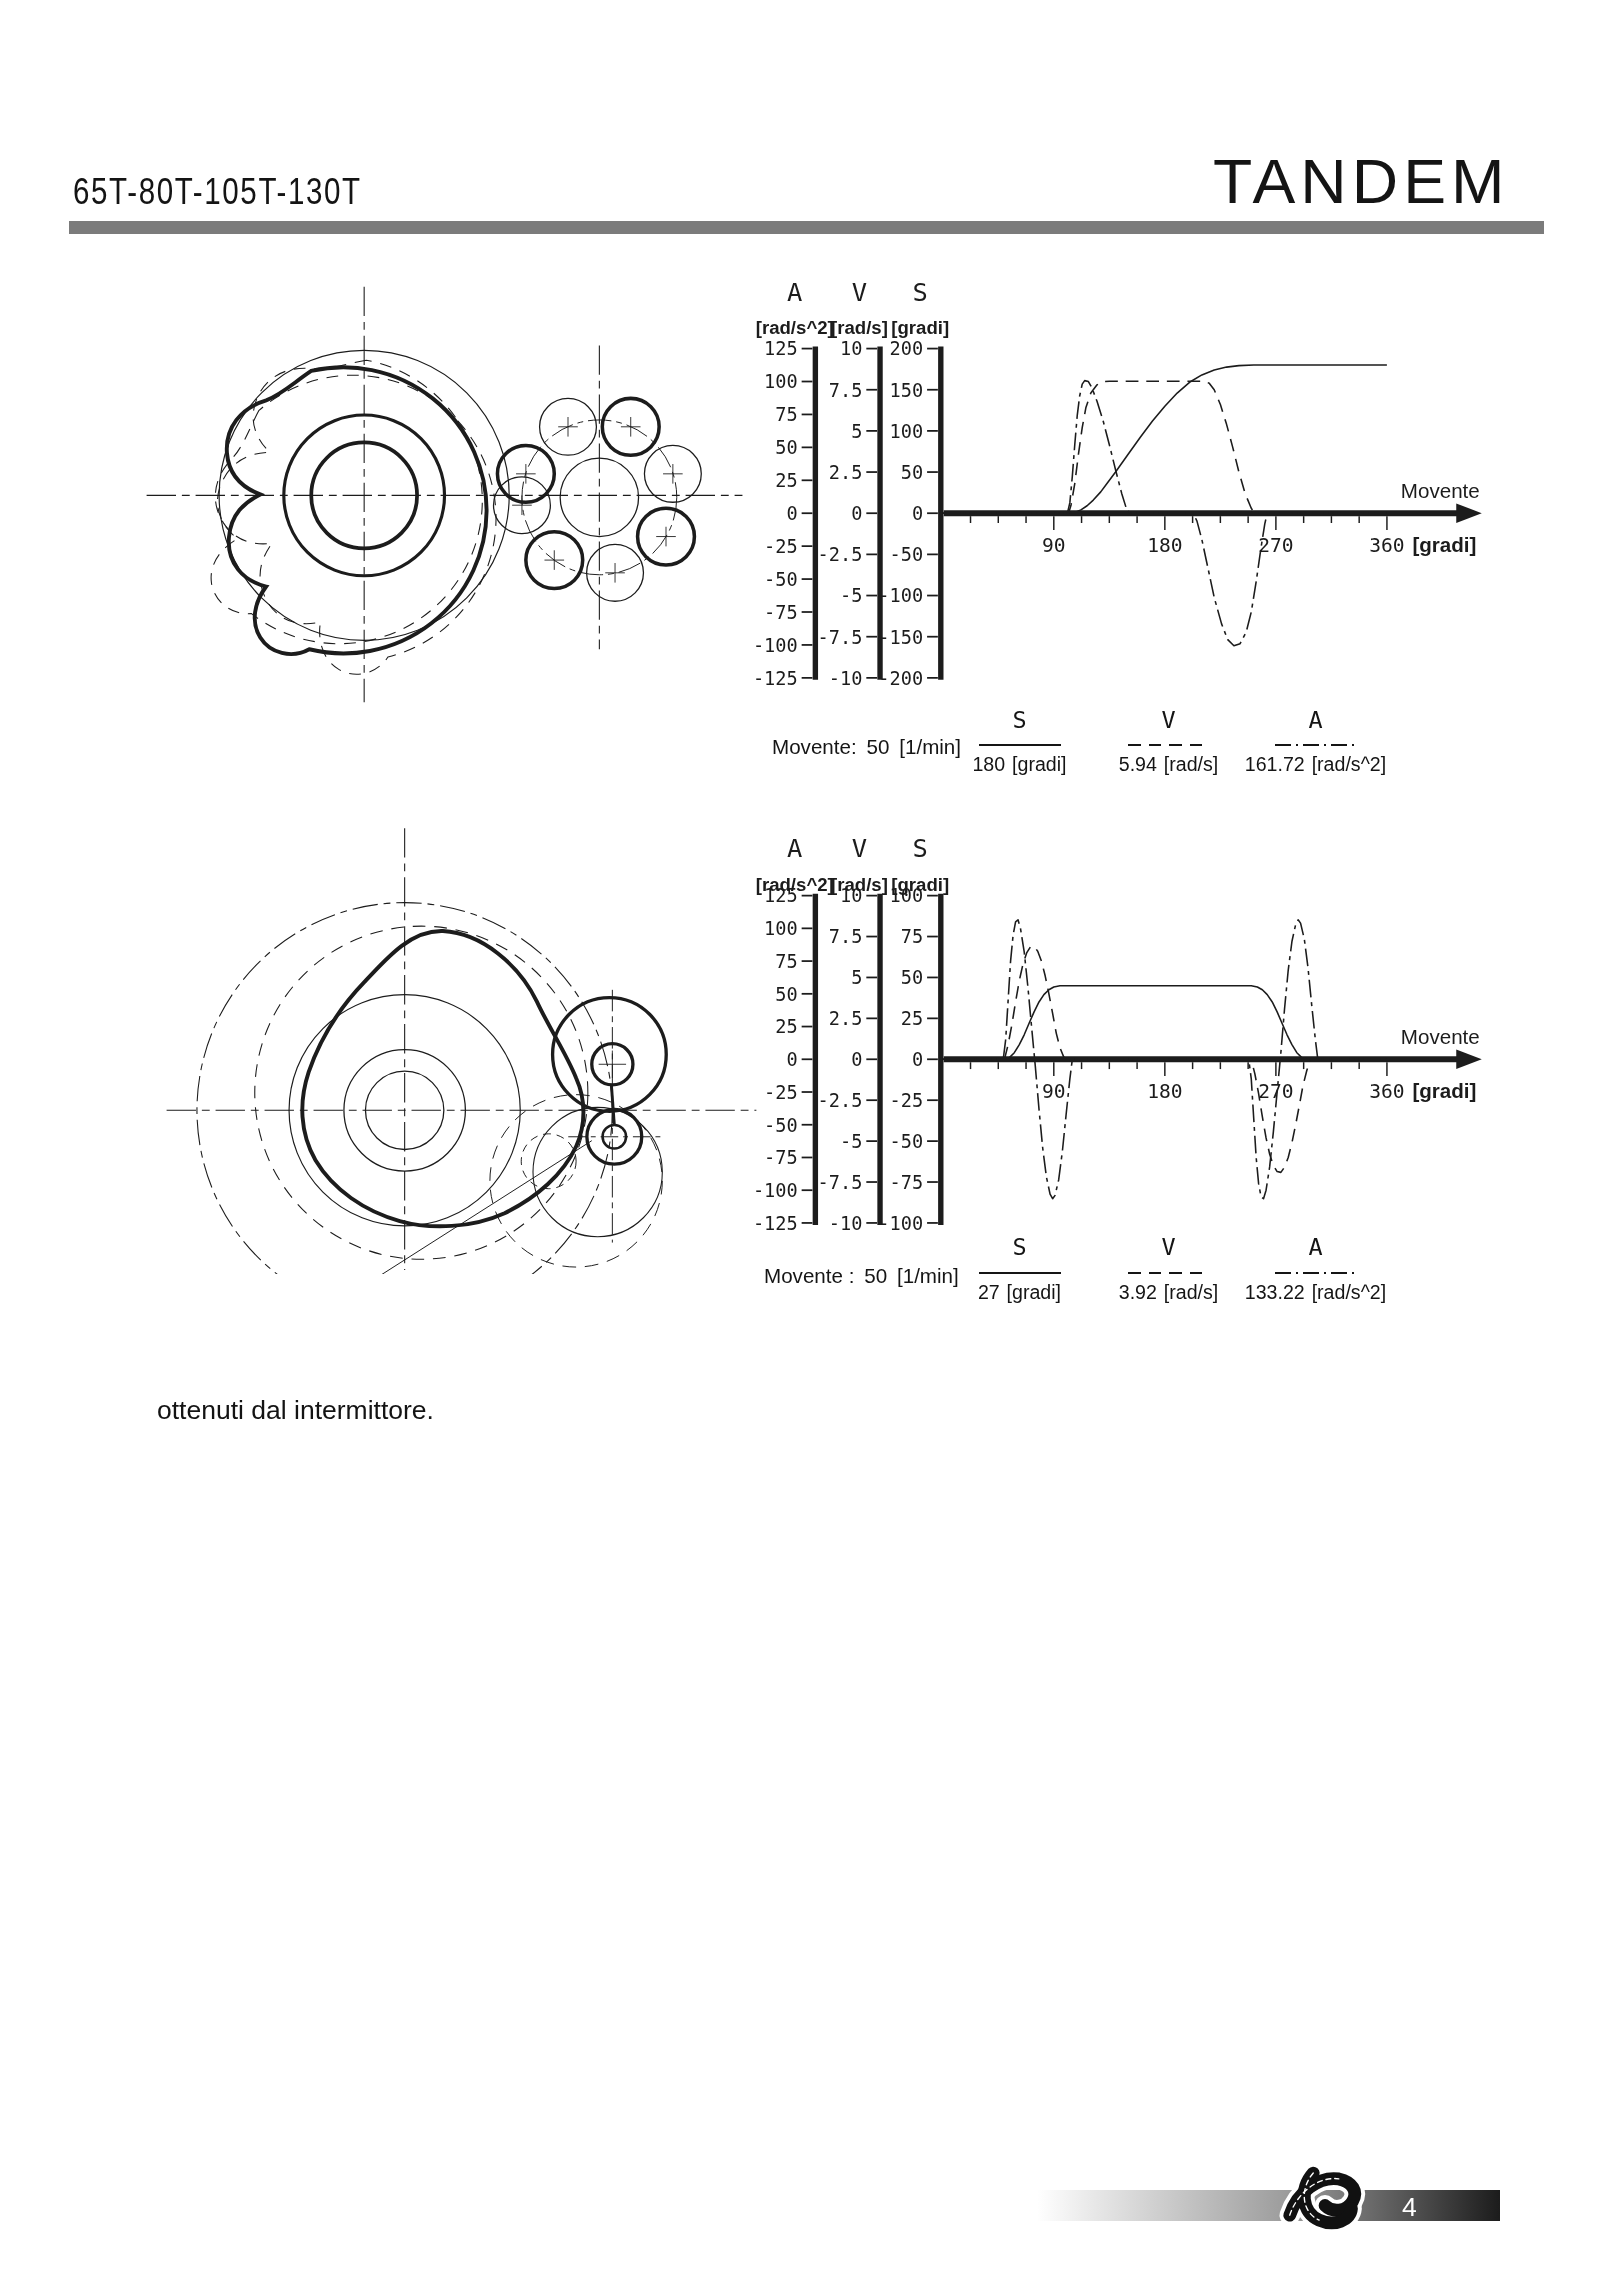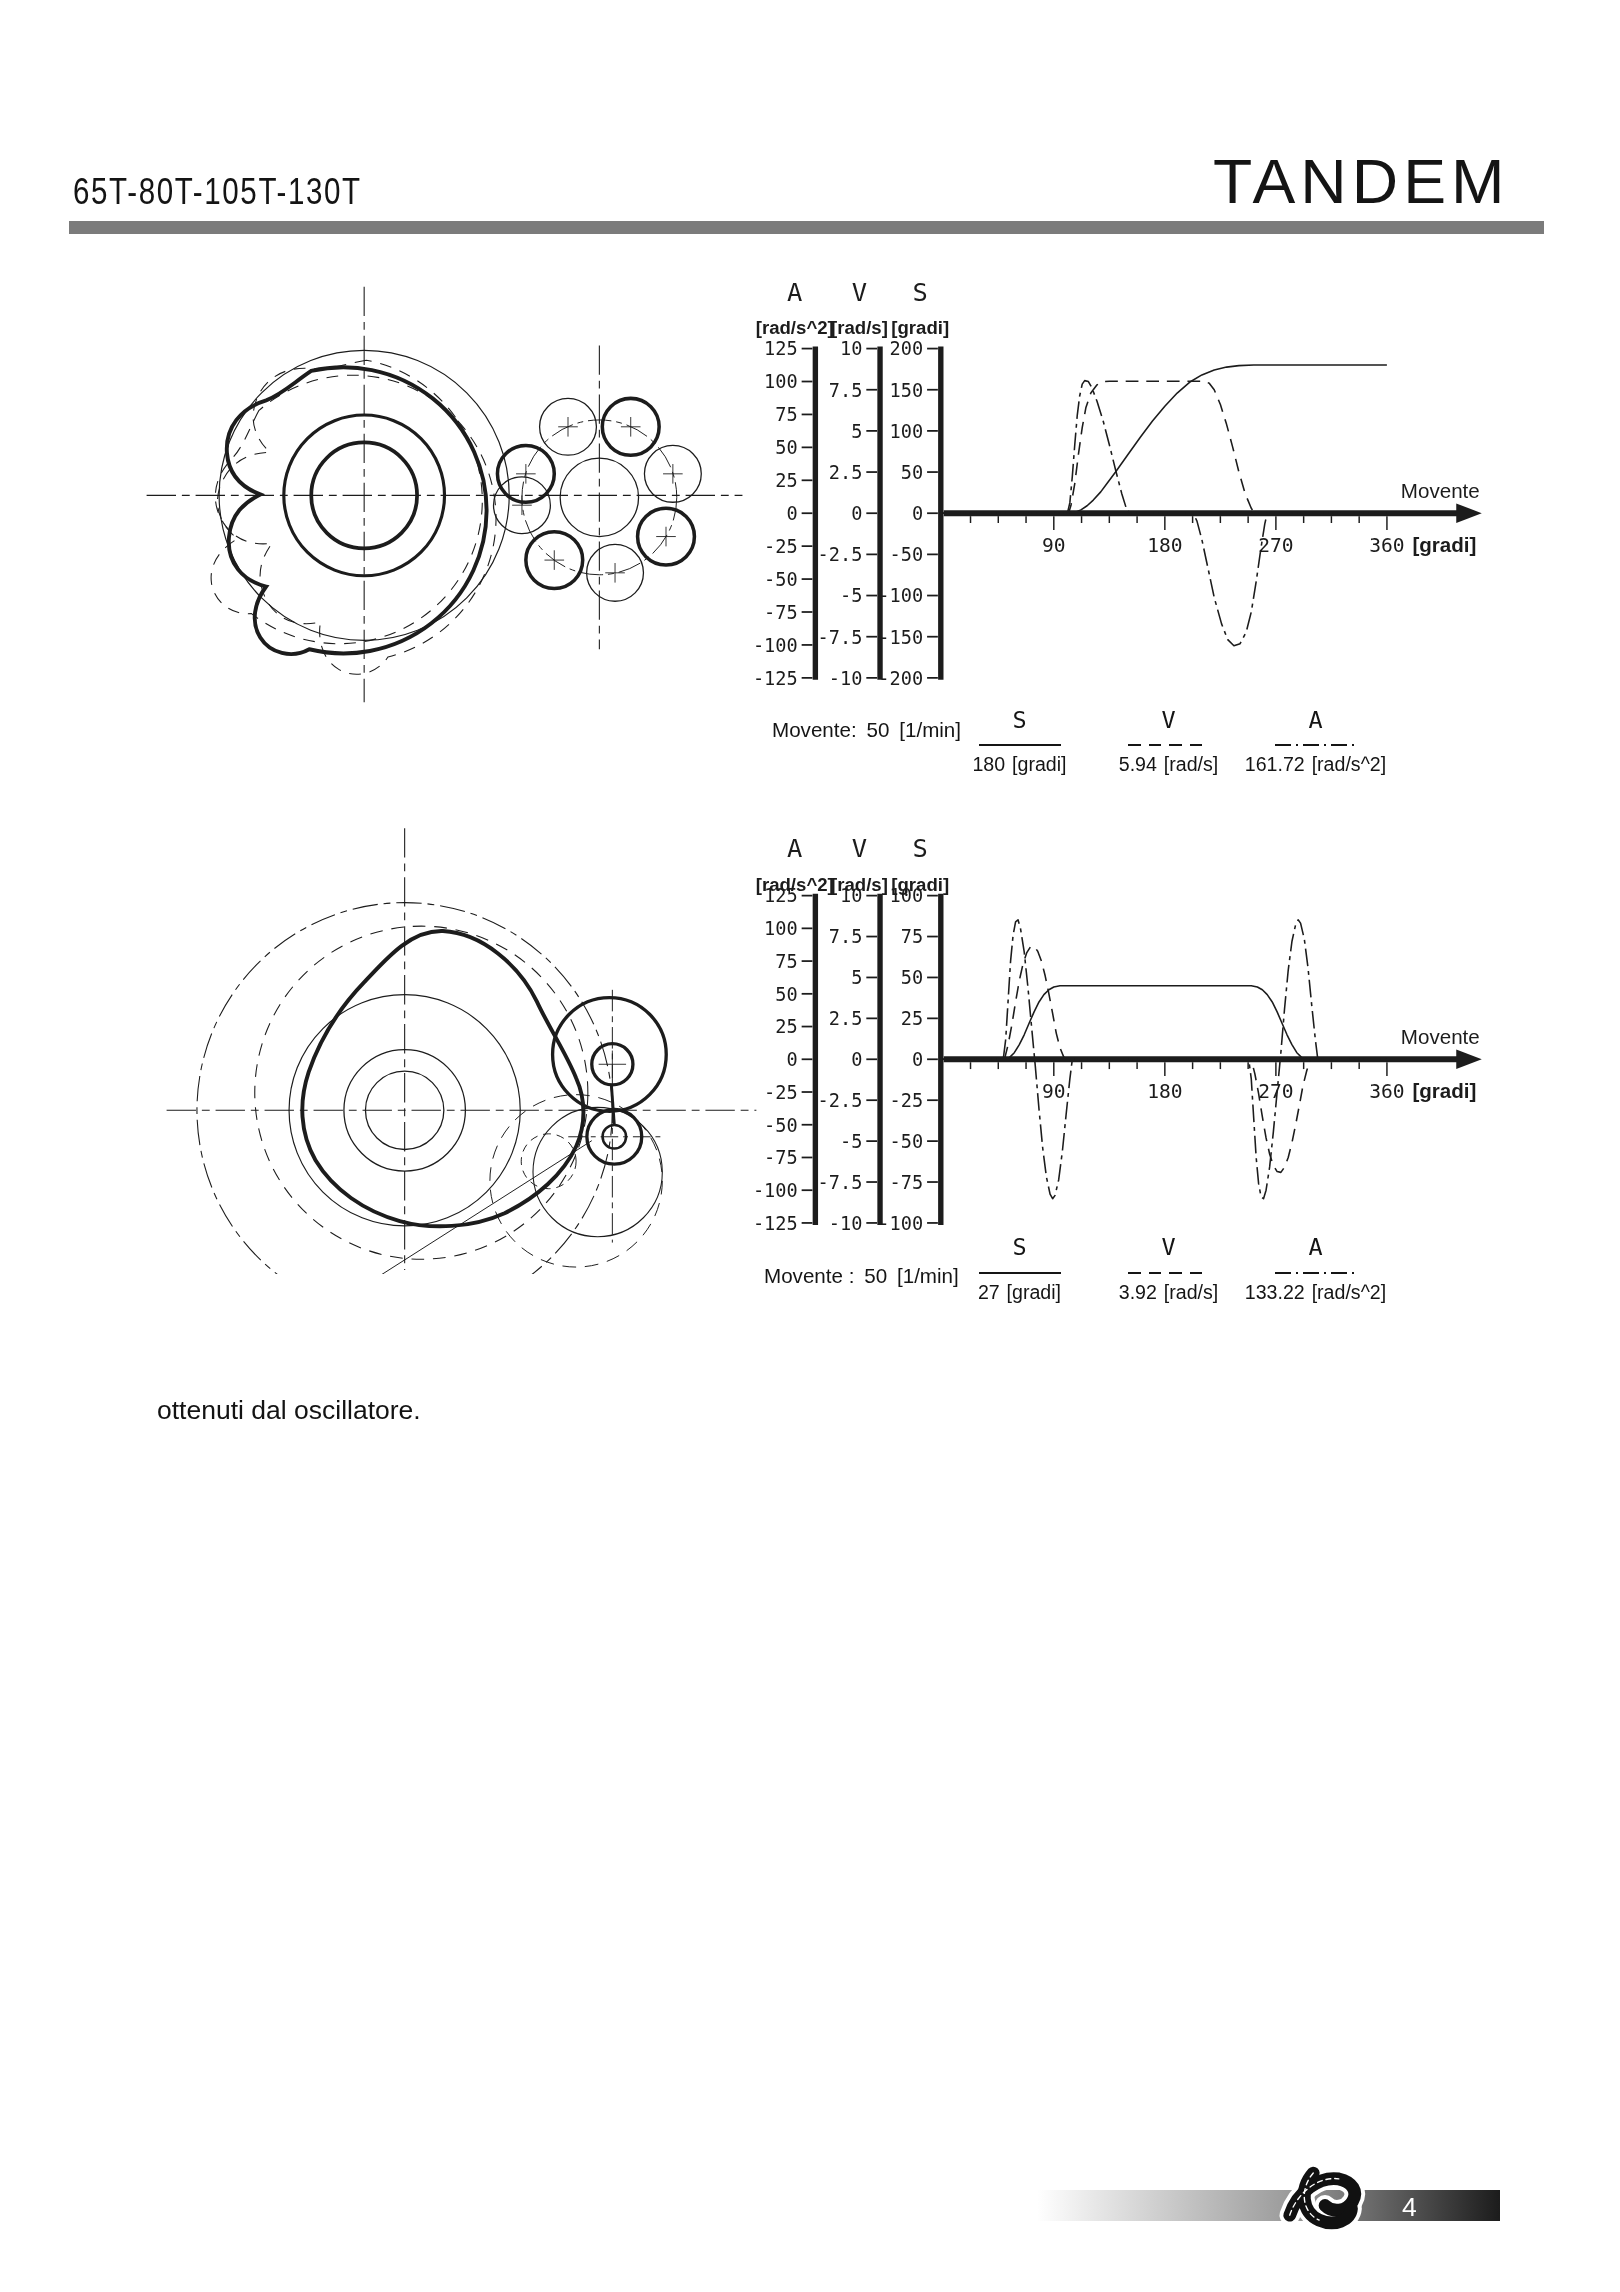--- a/index.html
+++ b/index.html
@@ -209,21 +209,21 @@
     <line x1="1386.9125" y1="527" x2="1386.9125" y2="534" stroke="#1c1c1c" stroke-width="1.5"></line>
     <line x1="1415.24" y1="527" x2="1415.24" y2="541" stroke="#1c1c1c" stroke-width="1.5"></line>
     <text x="1415.24" y="564" text-anchor="middle" font-family="&quot;DejaVu Sans Mono&quot;, monospace" font-size="20" fill="#1c1c1c">360</text>
     <text x="1441.24" y="564" font-family="&quot;Liberation Sans&quot;, sans-serif" font-weight="bold" font-size="21" fill="#1c1c1c">[gradi]</text>
     <text x="1510" y="508" text-anchor="end" font-family="&quot;Liberation Sans&quot;, sans-serif" font-size="21" fill="#1c1c1c">Movente</text>
     <polyline points="962.0,524.0 1090.4,524.0 1096.7,523.2 1103.0,520.6 1109.3,516.4 1115.6,510.6 1123.2,502.2 1130.7,492.1 1138.3,482.0 1150.8,464.4 1163.4,446.7 1176.0,429.9 1188.6,414.8 1201.2,401.4 1213.8,390.4 1226.4,382.9 1239.0,377.8 1251.6,374.9 1264.2,373.4 1279.3,372.8 1415.2,372.8" fill="none" stroke="#1c1c1c" stroke-width="1.6" stroke-linejoin="round"></polyline>
     <polyline points="962.0,524.0 1090.4,524.0 1092.9,515.6 1096.7,493.8 1100.5,463.5 1104.3,436.6 1108.0,416.5 1113.1,401.4 1119.4,393.0 1125.7,389.6 1132.0,389.4 1228.9,389.4 1233.9,391.3 1239.0,398.0 1245.3,413.1 1251.6,433.3 1257.9,456.8 1264.2,482.0 1270.5,503.8 1276.8,519.0 1280.5,524.0 1415.2,524.0" fill="none" stroke="#1c1c1c" stroke-width="1.6" stroke-linejoin="round" stroke-dasharray="13 8"></polyline>
     <polyline points="962.0,524.0 1089.2,524.0 1091.7,513.2 1094.2,486.4 1096.7,454.1 1099.2,424.5 1101.7,404.4 1104.3,392.3 1106.8,388.7 1110.6,389.6 1114.3,396.3 1119.4,409.8 1125.7,429.9 1132.0,454.1 1138.3,479.6 1144.6,503.8 1149.6,520.0 1153.4,524.0 1217.6,524.0 1221.4,532.1 1226.4,550.9 1232.7,580.4 1239.0,610.0 1246.5,636.9 1252.8,653.0 1259.1,659.3 1265.4,657.1 1271.7,645.0 1276.8,624.8 1281.8,593.9 1286.8,558.9 1290.6,534.8 1293.1,524.0 1415.2,524.0" fill="none" stroke="#1c1c1c" stroke-width="1.6" stroke-linejoin="round" stroke-dasharray="18 5 4 5"></polyline>
   </svg>
 
-<div class="abs movente-row" style="left:772px;top:718px">
+<div class="abs movente-row" style="left:772px;top:735px">
   <span>Movente:</span><span>50</span><span>[1/min]</span>
 </div>
 <div class="abs legend-entry" style="left:936px;top:706px">
   <div class="legend-letter">S</div>
   <div class="legend-line ls-solid" style="margin-top:9.8px"></div>
   <div class="legend-value"><span class="v">180</span><span>[gradi]</span></div>
 </div>
 <div class="abs legend-entry" style="left:1085px;top:706px">
   <div class="legend-letter">V</div>
   <div class="legend-line ls-dashed" style="margin-top:9.8px"></div>
@@ -345,21 +345,21 @@
   <div class="legend-line ls-dashed" style="margin-top:10.8px"></div>
   <div class="legend-value"><span class="v">3.92</span><span>[rad/s]</span></div>
 </div>
 <div class="abs legend-entry" style="left:1232px;top:1233px">
   <div class="legend-letter">A</div>
   <div class="legend-line ls-dashdot" style="margin-top:10.8px"></div>
   <div class="legend-value"><span class="v">133.22</span><span>[rad/s^2]</span></div>
 </div>
 
 <div class="abs" id="caption">
-  <div>ottenuti dal oscillatore.</div>
+  <div>ottenuti dal intermittore.</div>
 </div>
 
 <div class="abs" id="footer-bar"></div>
 <svg class="abs" style="left:1276px;top:2164px" width="102" height="71" viewBox="0 0 104 72">
   <g fill="none" stroke-linecap="round">
     <path d="M 14 52 C 22 28, 44 12, 64 15 C 78 18, 84 28, 78 38 C 72 48, 58 50, 50 42" stroke="#ffffff" stroke-width="21"></path>
     <path d="M 38 9 C 24 25, 26 49, 44 57 C 60 64, 76 57, 77 45" stroke="#ffffff" stroke-width="21"></path>
     <path d="M 14 52 C 22 28, 44 12, 64 15 C 78 18, 84 28, 78 38 C 72 48, 58 50, 50 42" stroke="#111111" stroke-width="13"></path>
     <path d="M 38 9 C 24 25, 26 49, 44 57 C 60 64, 76 57, 77 45" stroke="#111111" stroke-width="13"></path>
     <path d="M 14 52 C 22 28, 44 12, 64 15" stroke="#ffffff" stroke-width="1.4" stroke-dasharray="5 4"></path>

